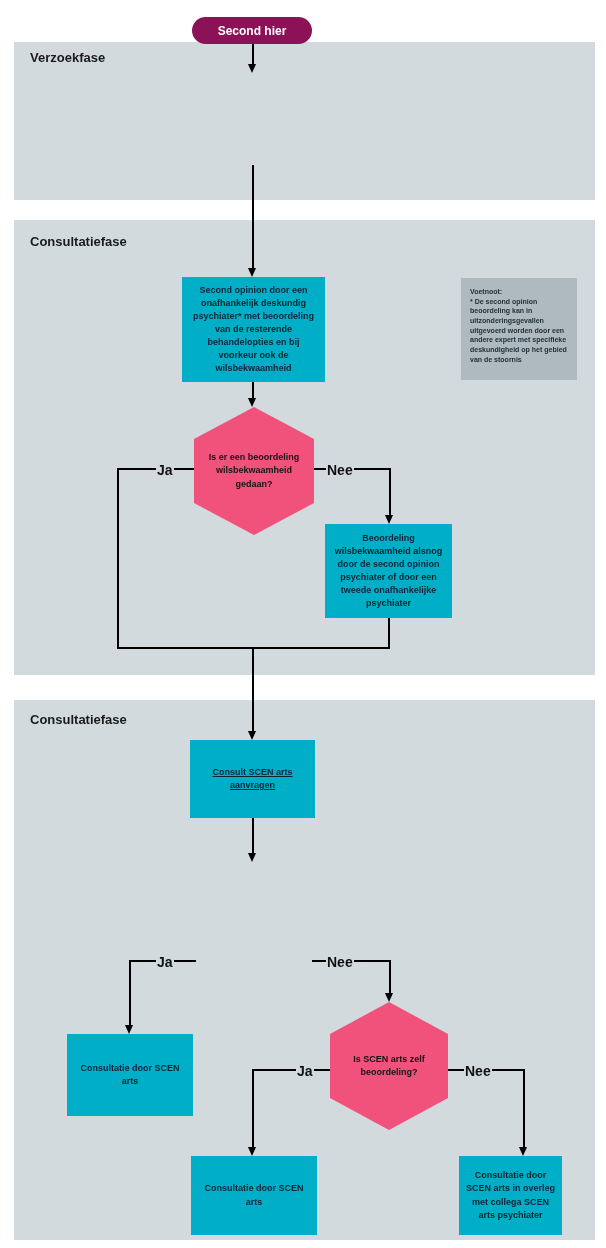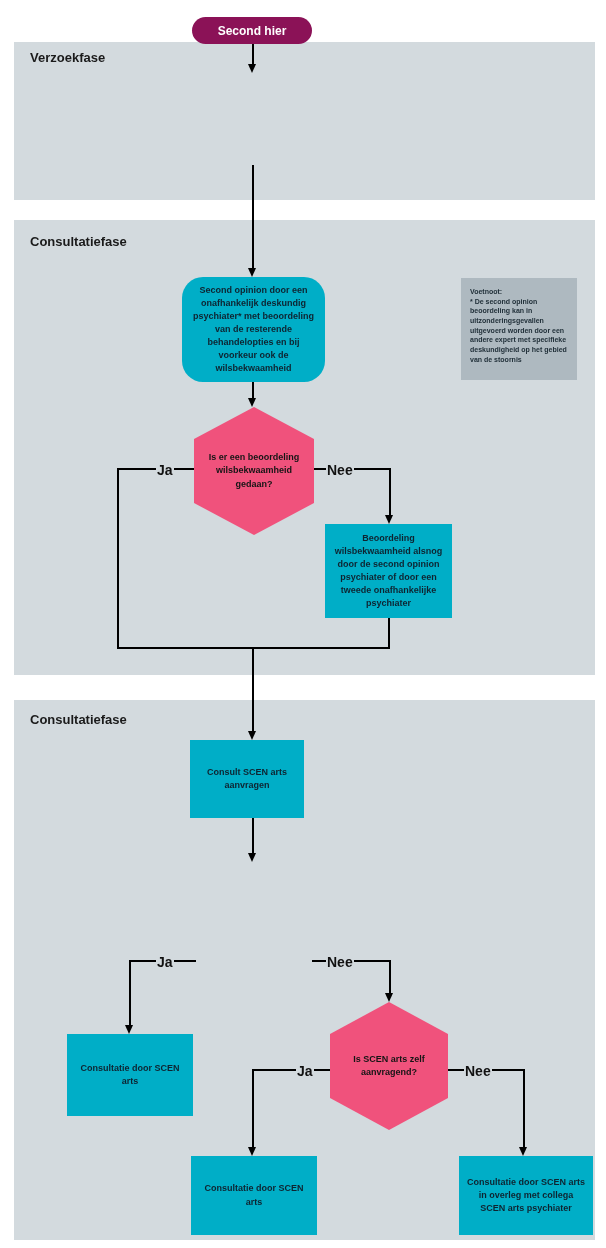--- a/index.html
+++ b/index.html
@@ -110,51 +110,51 @@
   <div class="arrow" style="left:519px;top:1147px;"></div>
 
   <div class="branch-label" style="left:156px;top:462px;">Ja</div>
   <div class="branch-label" style="left:326px;top:462px;">Nee</div>
   <div class="branch-label" style="left:156px;top:954px;">Ja</div>
   <div class="branch-label" style="left:326px;top:954px;">Nee</div>
   <div class="branch-label" style="left:296px;top:1063px;">Ja</div>
   <div class="branch-label" style="left:464px;top:1063px;">Nee</div>
 
 
-  <div class="node" style="left:182px;top:277px;width:143px;height:105px;border-radius:21px;">
+  <div class="node" style="left:182px;top:277px;width:143px;height:105px;">
     <span>Second opinion door een onafhankelijk deskundig psychiater* met beoordeling van de resterende behandelopties en bij voorkeur ook de wilsbekwaamheid</span>
   </div>
 
   <div class="node" style="left:325px;top:524px;width:127px;height:94px;padding:2px 0;">
     <span>Beoordeling wilsbekwaamheid alsnog door de second opinion psychiater of door een tweede onafhankelijke psychiater</span>
   </div>
 
-  <div class="node" style="left:190px;top:740px;width:114px;height:78px;">
+  <div class="node" style="left:190px;top:740px;width:125px;height:78px;text-decoration:underline;">
     <span>Consult SCEN arts aanvragen</span>
   </div>
 
   <div class="node" style="left:67px;top:1034px;width:126px;height:82px;">
     <span>Consultatie door SCEN arts</span>
   </div>
 
   <div class="node" style="left:191px;top:1156px;width:126px;height:79px;">
     <span>Consultatie door SCEN arts</span>
   </div>
 
-  <div class="node" style="left:459px;top:1156px;width:134px;height:79px;">
+  <div class="node" style="left:459px;top:1156px;width:103px;height:79px;">
     <span>Consultatie door SCEN arts in overleg met collega SCEN arts psychiater</span>
   </div>
 
   <div class="decision" style="left:194px;top:407px;width:120px;height:128px;">
     <span>Is er een beoordeling wilsbekwaamheid gedaan?</span>
   </div>
 
 
   <div class="decision" style="left:330px;top:1002px;width:118px;height:128px;">
-    <span>Is SCEN arts zelf aanvragend?</span>
+    <span>Is SCEN arts zelf beoordeling?</span>
   </div>
 
   <div class="footnote">
     <span class="fn-title">Voetnoot:</span>
     <span>* De second opinion beoordeling kan in uitzonderingsgevallen uitgevoerd worden door een andere expert met specifieke deskundigheid op het gebied van de stoornis</span>
   </div>
 
 </div>
 
 </body></html>

